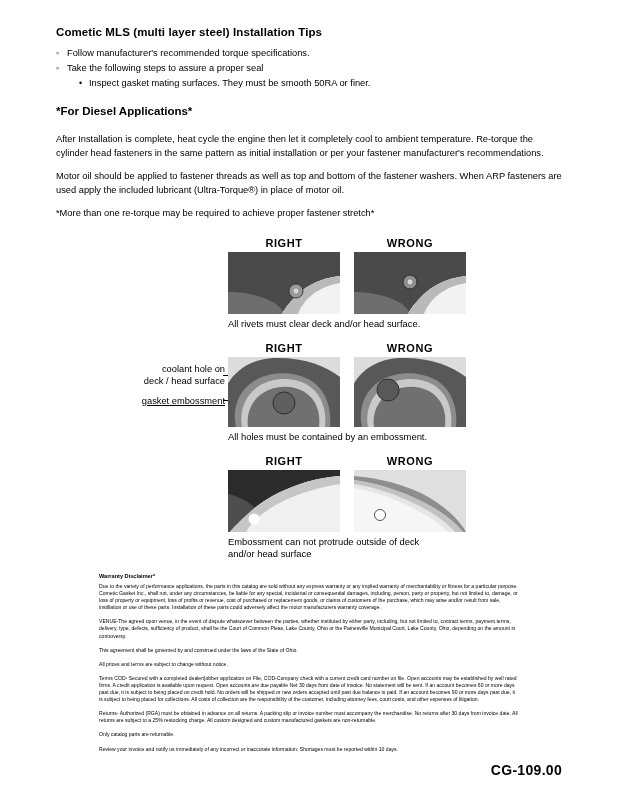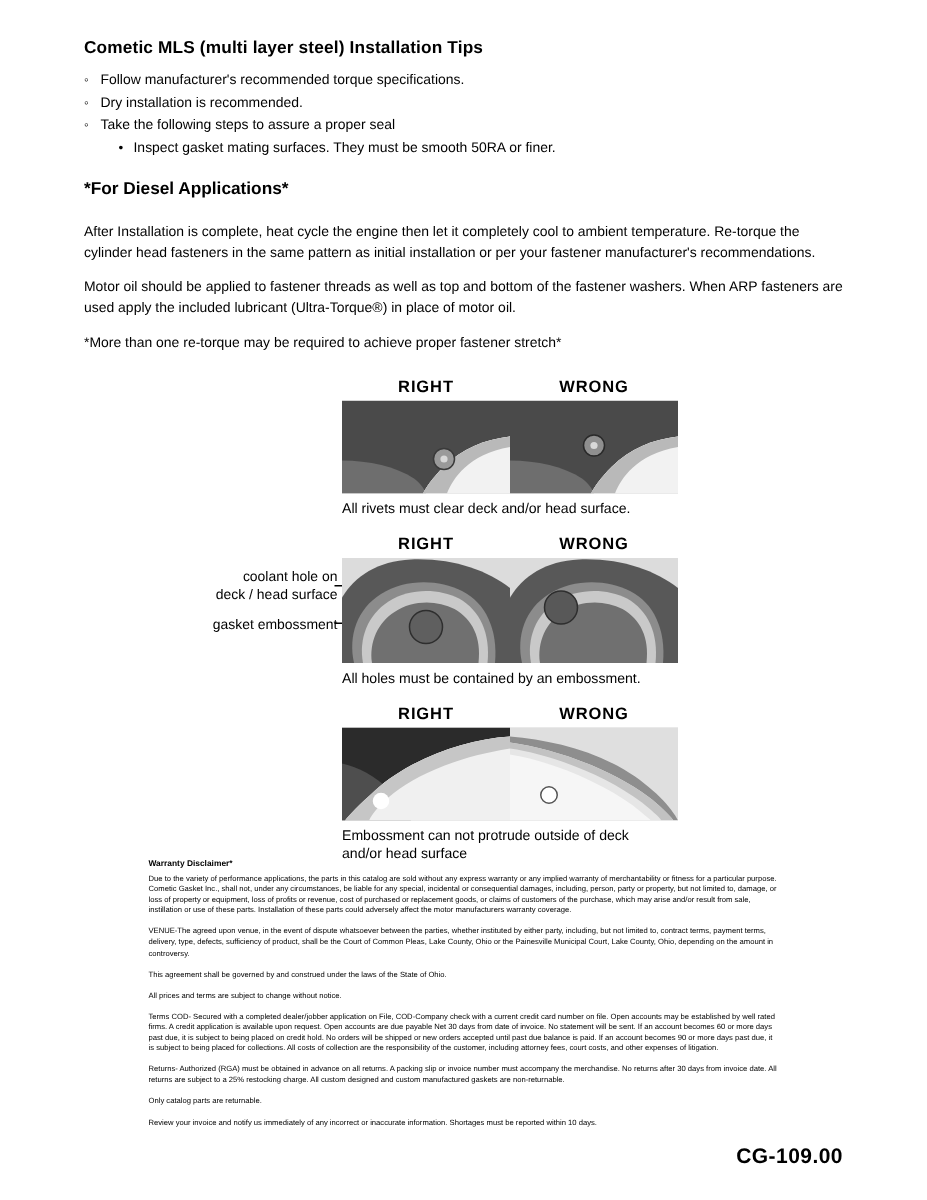--- a/index.html
+++ b/index.html
@@ -75,20 +75,21 @@
   }
   p.body.last { margin-bottom: 0; }
 
   
   .figures {
     margin-top: 16px;
     position: relative;
   }
   .fig-row {
     display: flex;
+    gap: 14px;
     justify-content: flex-start;
   }
   .fig-col {
     width: 112px;
   }
   .fig-label {
     text-align: center;
     font-size: 11px;
     font-weight: bold;
     letter-spacing: 0.6px;
@@ -116,21 +117,21 @@
   .callouts {
     position: absolute;
     left: 0;
     top: 0;
     width: 175px;
     font-size: 9.3px;
     line-height: 12px;
     text-align: right;
   }
   .callout-a { position: absolute; right: 6px; top: 21px; width: 160px;}
-  .callout-b { position: absolute; right: 6px; top: 53px; width: 160px;}
+  .callout-b { position: absolute; right: 6px; top: 53px; width: 160px; text-decoration: underline;}
   .lead {
     position: absolute;
     background: #000;
     height: 1px;
   }
 
   
   .warranty {
     position: absolute;
     left: 99px;
@@ -159,21 +160,20 @@
 </style>
 </head>
 <body>
 
 <div class="page">
 
   <h1 class="title">Cometic MLS (multi layer steel) Installation Tips</h1>
 
   <ul class="bullets">
     <li>Follow manufacturer's recommended torque specifications.</li>
-    <li>Dry installation is recommended.</li>
     <li>
       <span>Take the following steps to assure a proper seal</span>
       <ul class="subbullets">
         <li>Inspect gasket mating surfaces.  They must be smooth 50RA or finer.</li>
       </ul>
     </li>
   </ul>
 
   <h2 class="subhead">*For Diesel Applications*</h2>
   <p class="body">After Installation is complete, heat cycle the engine then let it completely cool to ambient temperature. Re-torque the cylinder head fasteners in the same pattern as initial installation or per your fastener manufacturer's recommendations.</p>

